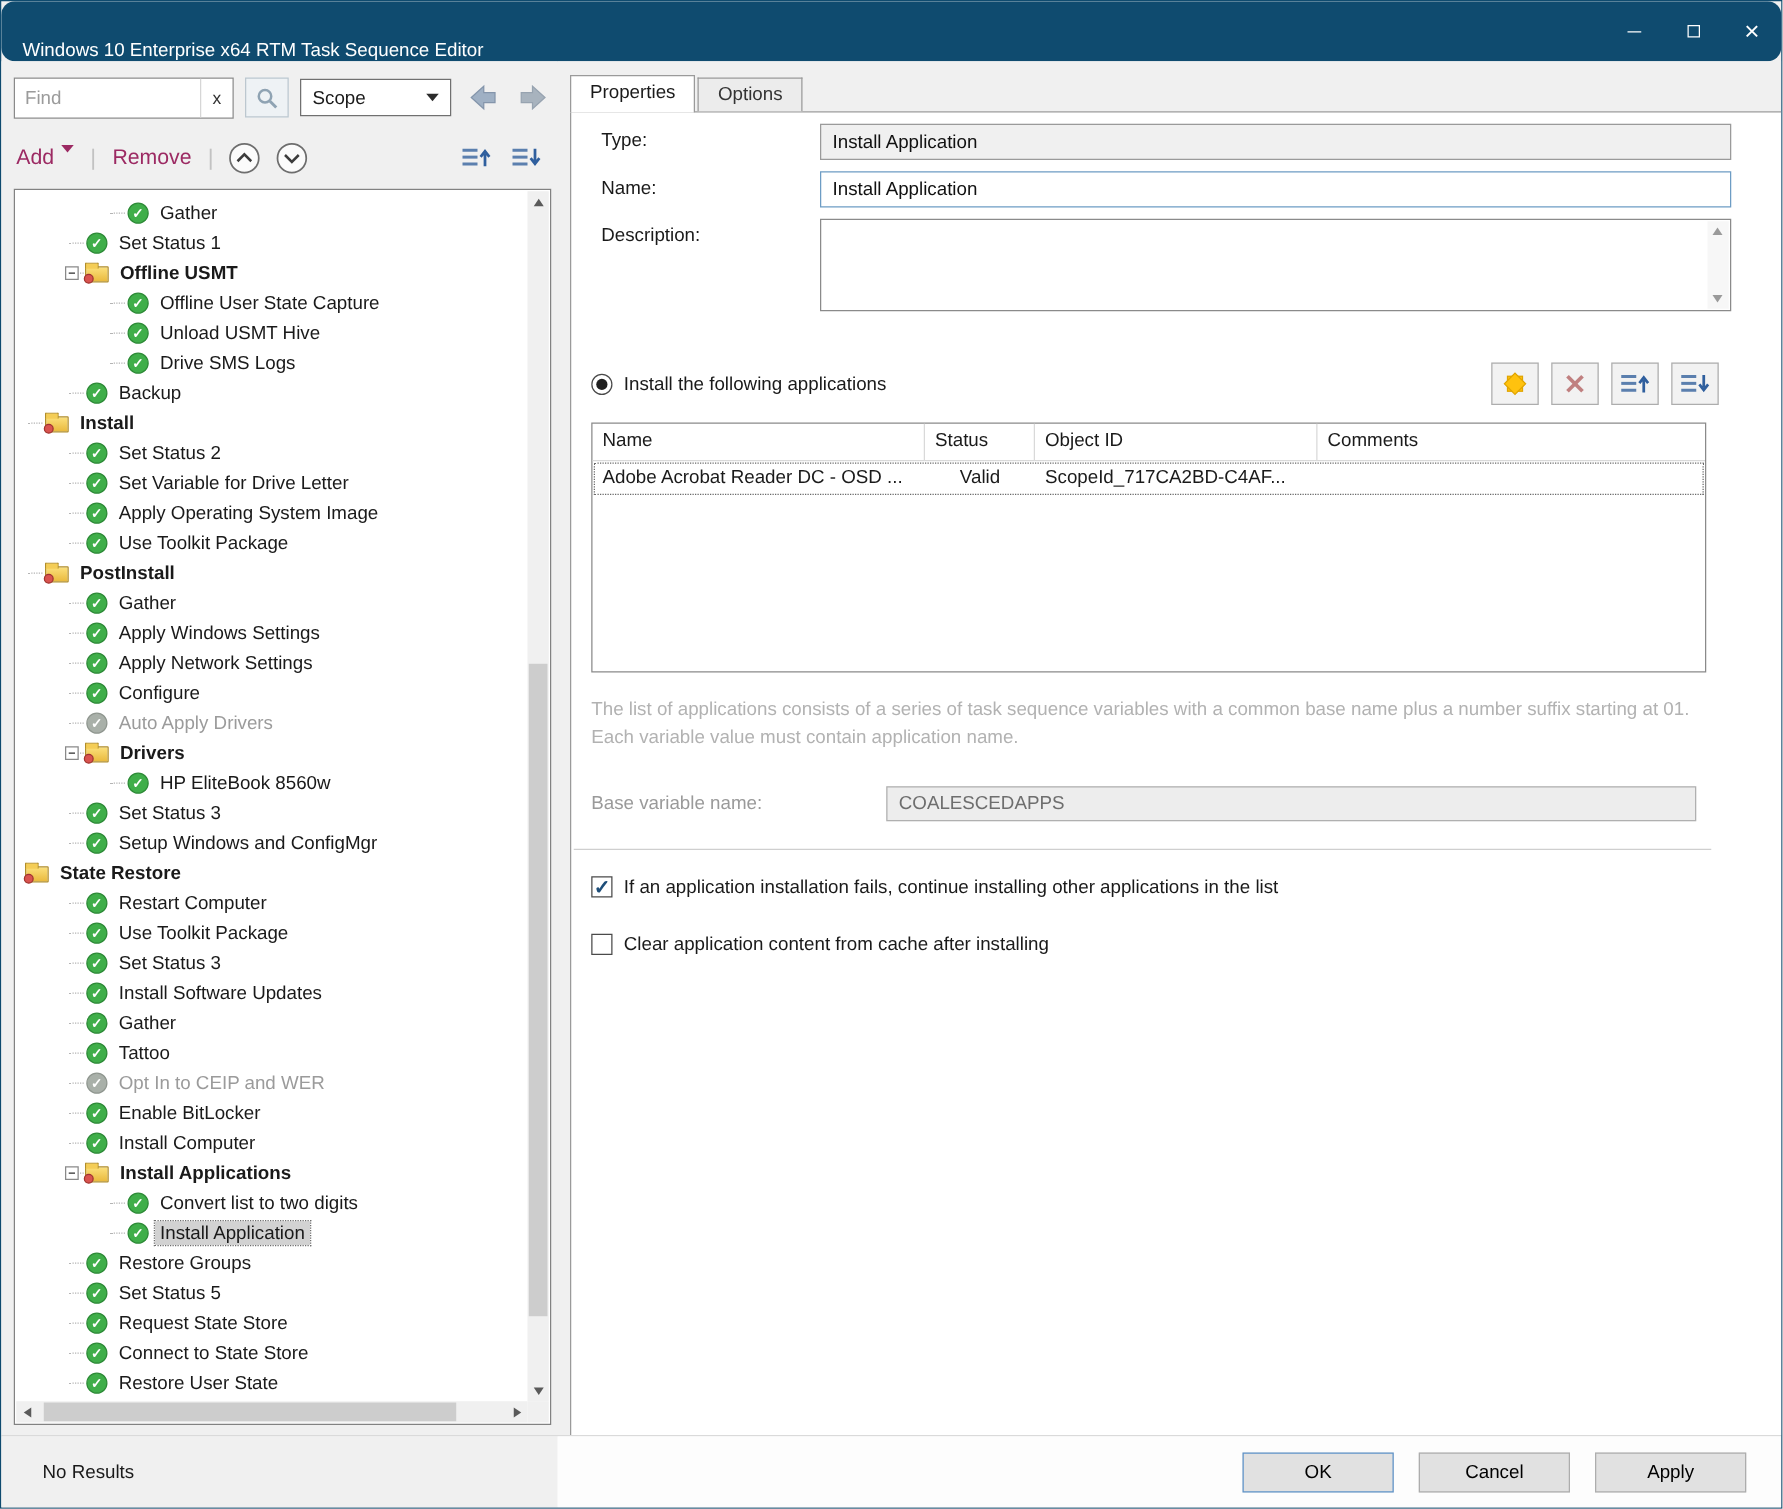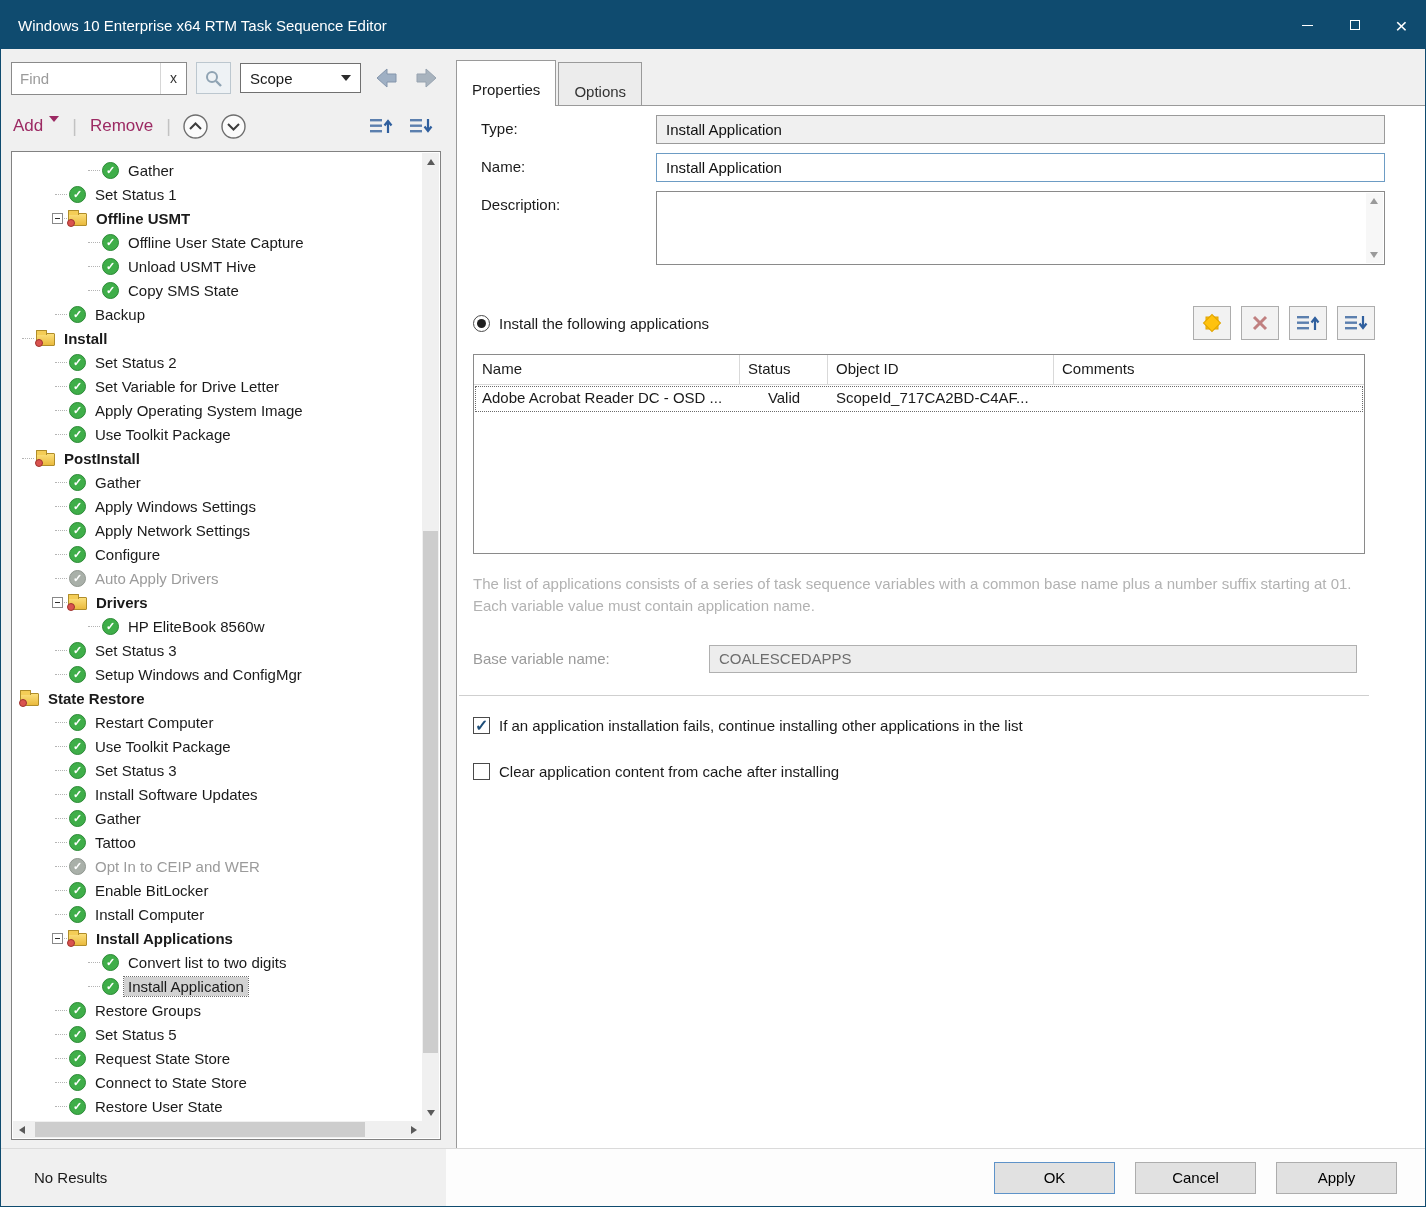--- a/index.html
+++ b/index.html
@@ -1,21 +1,21 @@
 <!DOCTYPE html>
 <html style="--titlebar: #0f4b6f; --maroon: #9c2a63;"><head>
 <meta charset="utf-8">
 <style>
   * { box-sizing: border-box; margin: 0; padding: 0; }
   html,body { background:#cfcfcf; }
   body { font-family: "Liberation Sans", sans-serif; font-size:15px; color:#1a1a1a; }
   .window { width:1426px; height:1207px; background:#f0f0f0; border:1px solid var(--titlebar); display:flex; flex-direction:column; position:relative; overflow:hidden; }
 
   
-  .titlebar { height:48px; background:var(--titlebar); color:#fff; display:flex; align-items:center; flex:0 0 48px; }
+  .titlebar { height:48px; background:var(--titlebar); color:#fff; display:flex; align-items:flex-end; flex:0 0 48px;border-radius:11px; }
   .titlebar .title { padding-left:17px; font-size:15px; }
   .win-controls { margin-left:auto; display:flex; height:100%; }
   .win-btn { width:47px; height:100%; display:flex; align-items:center; justify-content:center; color:#fff; }
   .glyph-min { width:11px; border-top:1px solid #fff; display:inline-block; }
   .glyph-max { width:10px; height:10px; border:1px solid #fff; display:inline-block; }
   .glyph-close { font-size:21px; line-height:1; font-weight:400; }
 
   
   .main { flex:1; display:flex; min-height:0; }
   .left-pane { width:445px; flex:0 0 445px; display:flex; flex-direction:column; padding:12px 0 8px 10px; background:#f0f0f0; }
@@ -67,21 +67,21 @@
   .sb-arr.up{top:0;left:0;} .sb-arr.down{bottom:0;left:0;} .sb-arr.left{left:0;top:0;} .sb-arr.right{right:0;top:0;}
   .tri-up{width:0;height:0;border-left:4px solid transparent;border-right:4px solid transparent;border-bottom:6px solid #5a5a5a;}
   .tri-dn{width:0;height:0;border-left:4px solid transparent;border-right:4px solid transparent;border-top:6px solid #5a5a5a;}
   .tri-lf{width:0;height:0;border-top:4px solid transparent;border-bottom:4px solid transparent;border-right:6px solid #5a5a5a;}
   .tri-rt{width:0;height:0;border-top:4px solid transparent;border-bottom:4px solid transparent;border-left:6px solid #5a5a5a;}
   .vthumb { position:absolute; left:1px; right:1px; top:39%; height:54%; background:#cdcdcd; }
   .hthumb { position:absolute; top:1px; bottom:1px; left:22px; width:330px; background:#cdcdcd; }
 
   
   .tabs { display:flex; padding-top:11px; flex:0 0 auto; position:relative; z-index:2; }
-  .tab { padding:20px 15px 5px 15px; border:1px solid #9a9a9a; border-bottom:none; background:#ececec; margin-right:2px; font-size:15px; }
+  .tab { padding:4px 15px 5px 15px; border:1px solid #9a9a9a; border-bottom:none; background:#ececec; margin-right:2px; font-size:15px; }
   .tab.active { background:#fff; margin-bottom:-1px; padding-bottom:6px; }
   .tab.inactive { margin-top:2px; color:#333; }
   .prop-content { flex:1; background:#fff; border-top:1px solid #9a9a9a; border-left:1px solid #9a9a9a; display:flex; flex-direction:column; min-height:0; position:relative; z-index:1; }
 
   .field-row { display:flex; margin:9px 40px 0 24px; }
   .field-label { width:175px; flex:0 0 175px; padding-top:5px; }
   .textbox { flex:1; height:29px; border:1px solid #8a8a8a; padding:0 9px; font-size:15px; font-family:"Liberation Sans",sans-serif; background:#fff; color:#111; }
   .textbox.readonly { background:#f0f0f0; border-color:#9a9a9a; }
   .textbox.focusy { border-color:#6d9cc4; }
   .desc-box { flex:1; height:74px; border:1px solid #8a8a8a; position:relative; background:#fff; }
@@ -235,21 +235,21 @@
             <div class="tree-row" style="padding-left: 89px; --stub: 75px;">
               <span class="step-icon">✓</span>
               <span class="tree-label">Offline User State Capture</span>
             </div>
             <div class="tree-row" style="padding-left: 89px; --stub: 75px;">
               <span class="step-icon">✓</span>
               <span class="tree-label">Unload USMT Hive</span>
             </div>
             <div class="tree-row" style="padding-left: 89px; --stub: 75px;">
               <span class="step-icon">✓</span>
-              <span class="tree-label">Copy SMS State</span>
+              <span class="tree-label">Drive SMS Logs</span>
             </div>
             <div class="tree-row" style="padding-left: 56px; --stub: 42px;">
               <span class="step-icon">✓</span>
               <span class="tree-label">Backup</span>
             </div>
             <div class="tree-row" style="padding-left: 23px; --stub: 9px;">
               <span class="folder-icon"></span>
               <span class="tree-label bold">Install</span>
             </div>
             <div class="tree-row" style="padding-left: 56px; --stub: 42px;">

